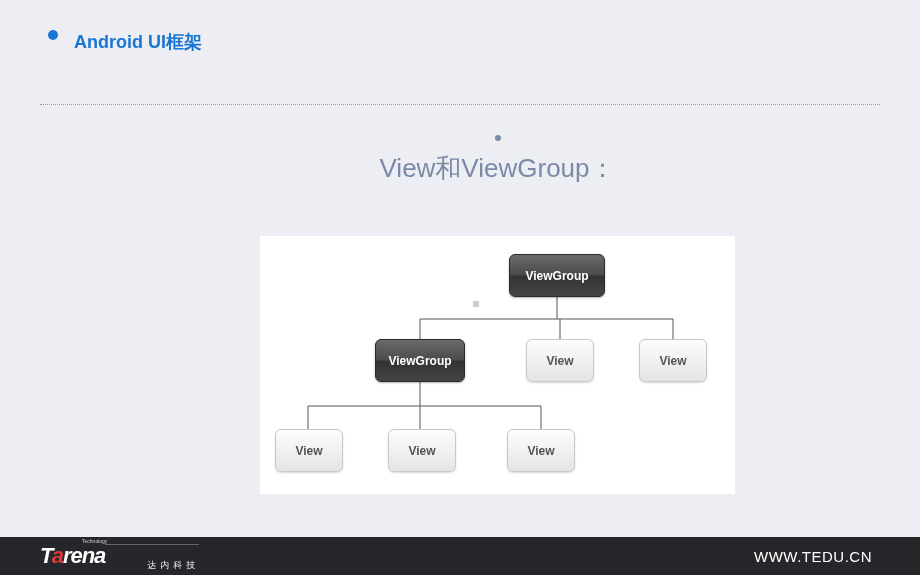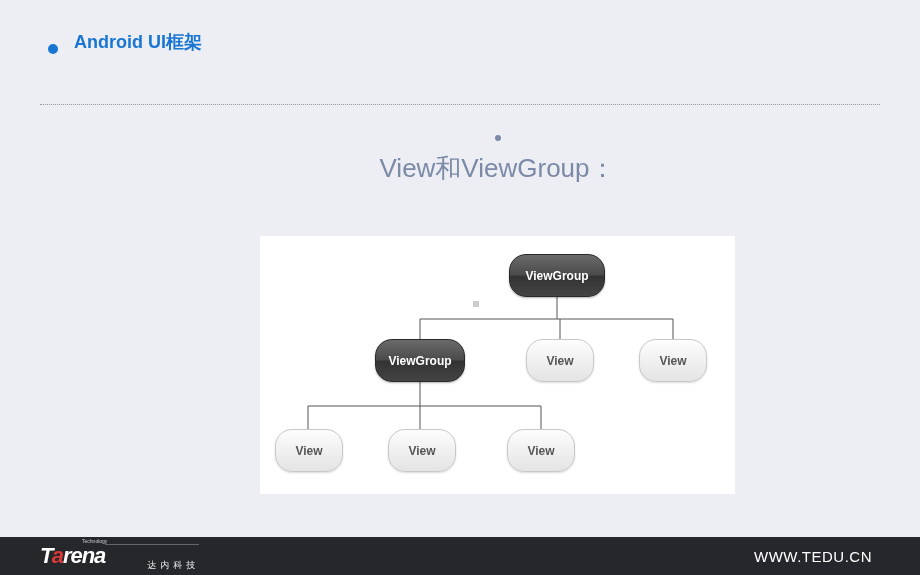--- a/index.html
+++ b/index.html
@@ -7,21 +7,21 @@
       width: 920px; 
       height: 575px; 
       background: #edeef3; 
       font-family: "Microsoft YaHei", Arial, sans-serif; 
       position: relative;
       overflow: hidden;
     }
     .slide { width: 100%; height: 100%; position: relative; }
     .header { 
       display: flex; 
-      align-items: flex-end; 
+      align-items: flex-start; 
       padding: 30px 16px 0 48px; 
       gap: 16px;
     }
     .bullet-dot {
       width: 10px; height: 10px;
       background: #1976d2;
       border-radius: 50%;
     }
     .title { 
       color: #1976d2; 
@@ -58,21 +58,21 @@
       position: relative;
     }
     .tiny-dot {
       position: absolute;
       width: 6px; height: 6px;
       background: #ccc;
       left: 213px; top: 65px;
     }
     .node {
       position: absolute;
-      border-radius: 17px;
+      border-radius: 6px;
       display: flex;
       align-items: center;
       justify-content: center;
       font-size: 12px;
       font-weight: bold;
     }
     .node.dark {
       background: linear-gradient(to bottom, #6a6a6a 0%, #4b4b4b 48%, #333 52%, #444 100%);
       color: #fff;
       border: 1px solid #2a2a2a;

